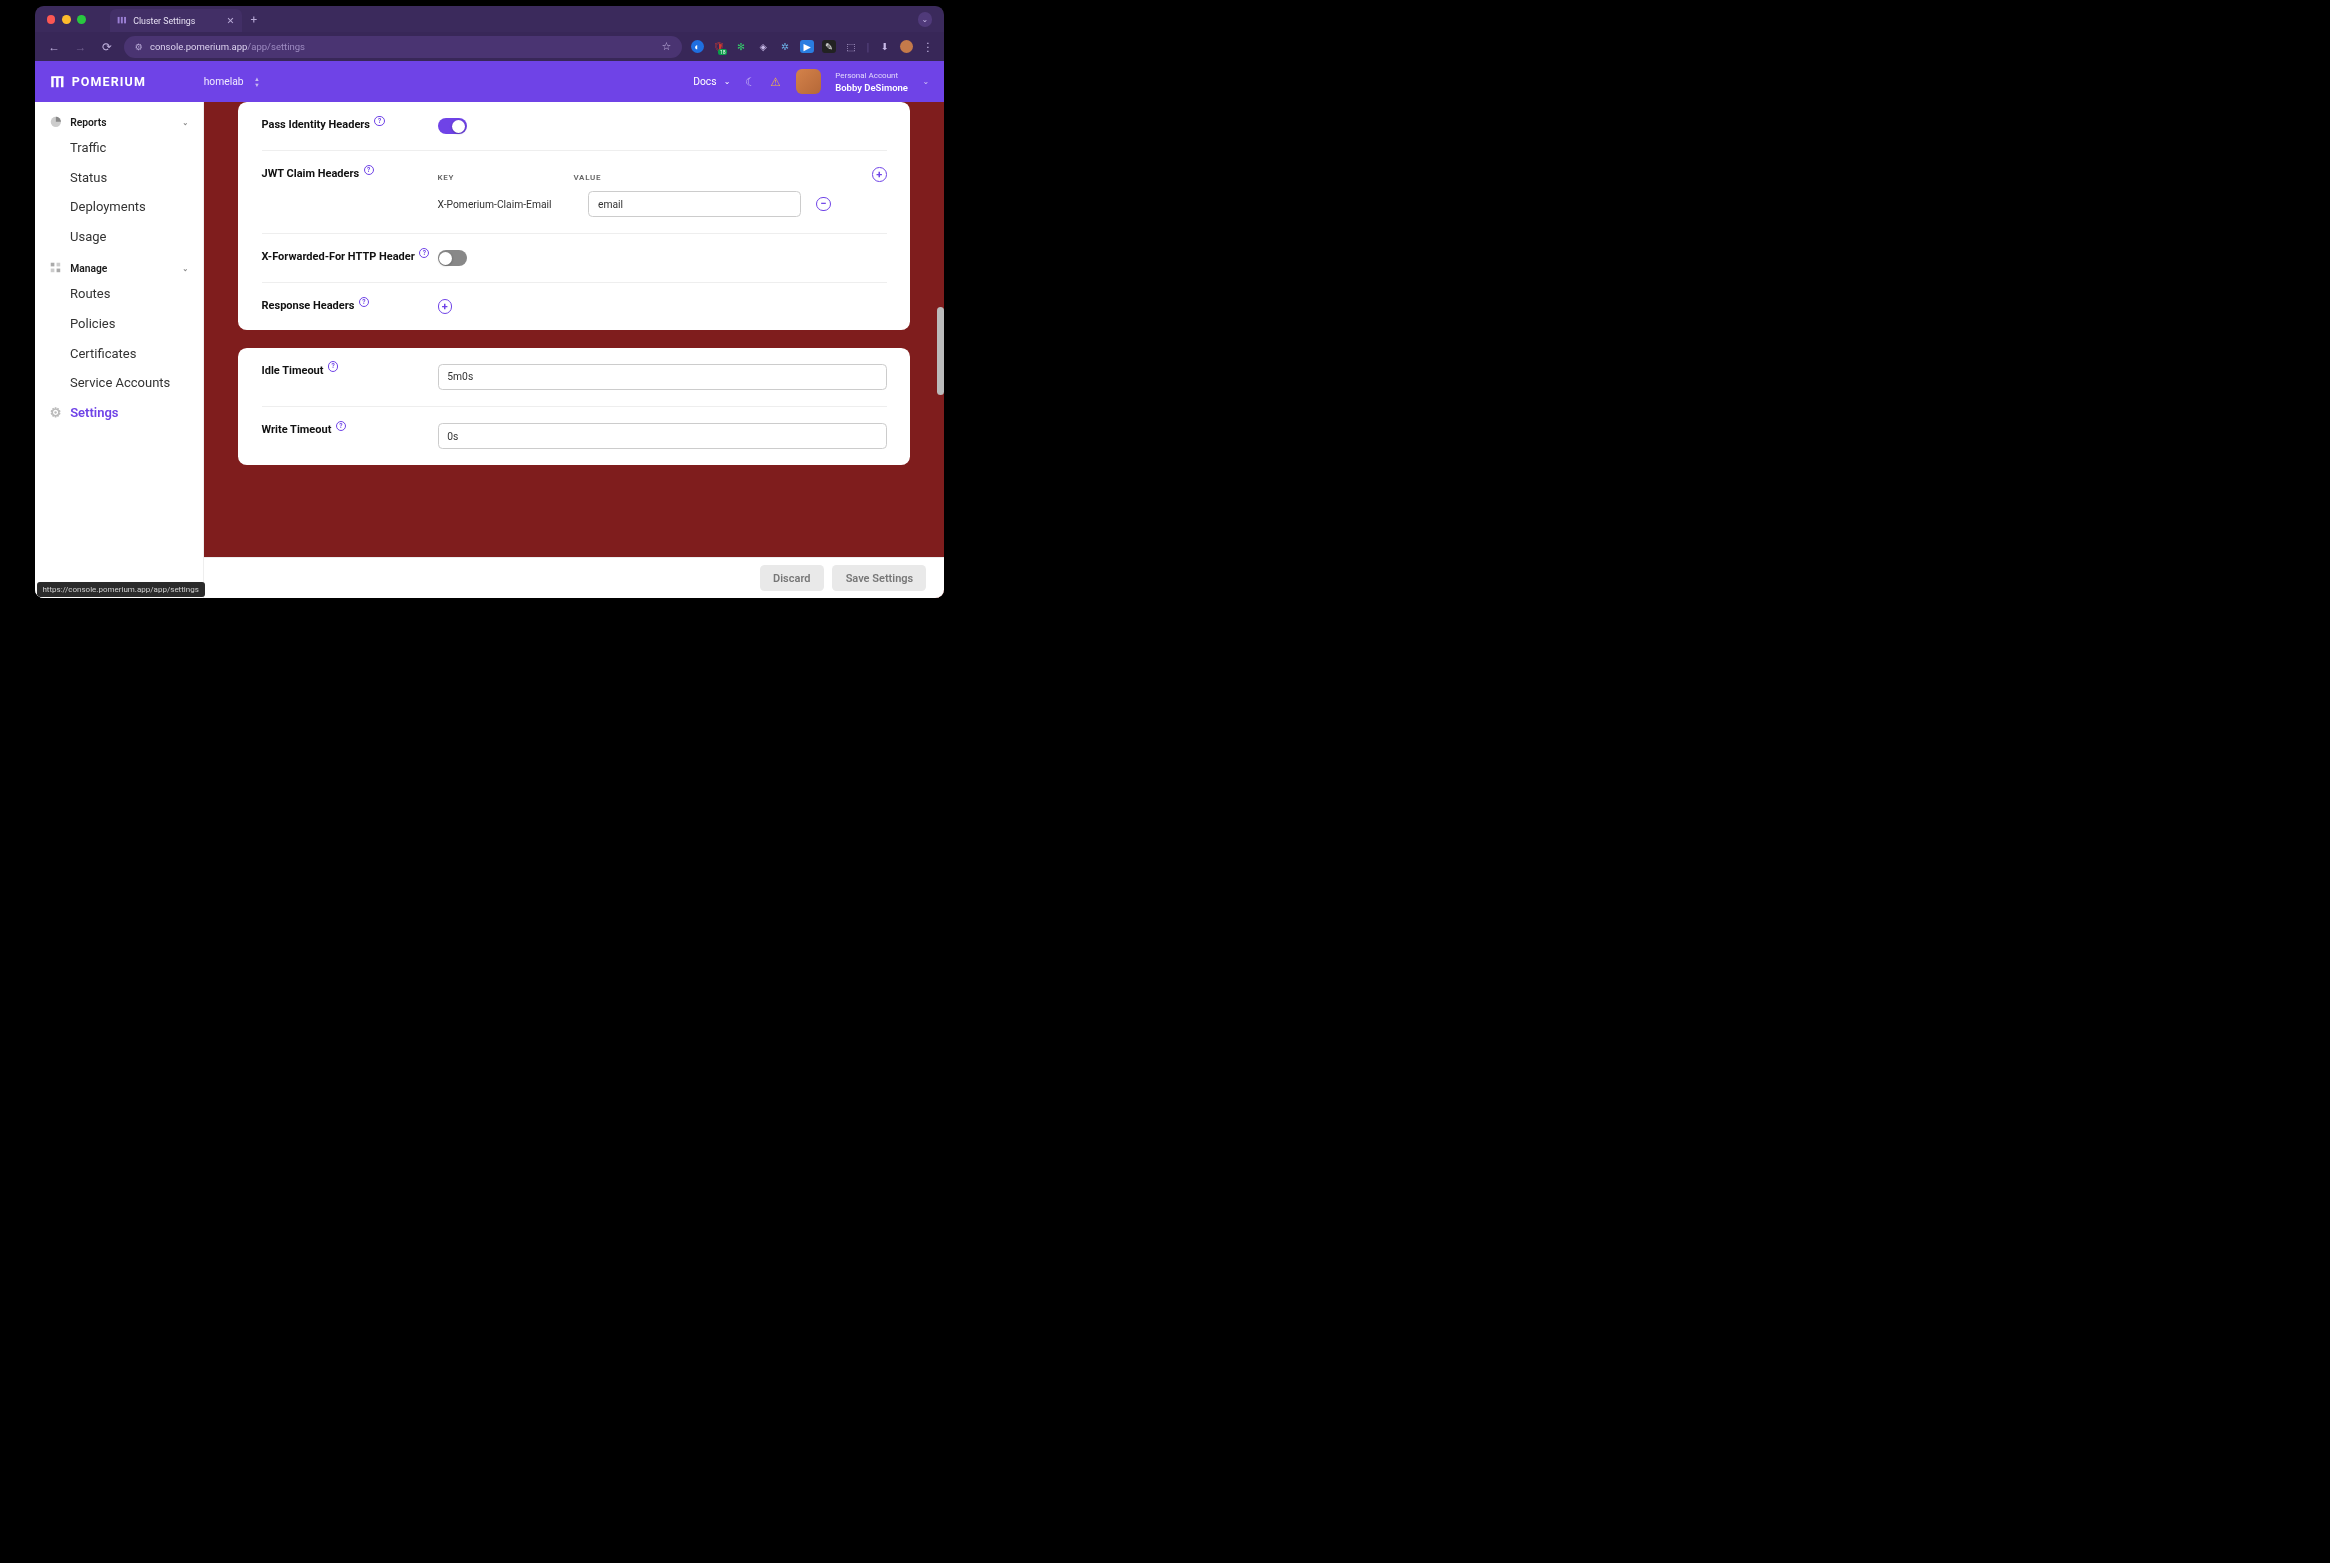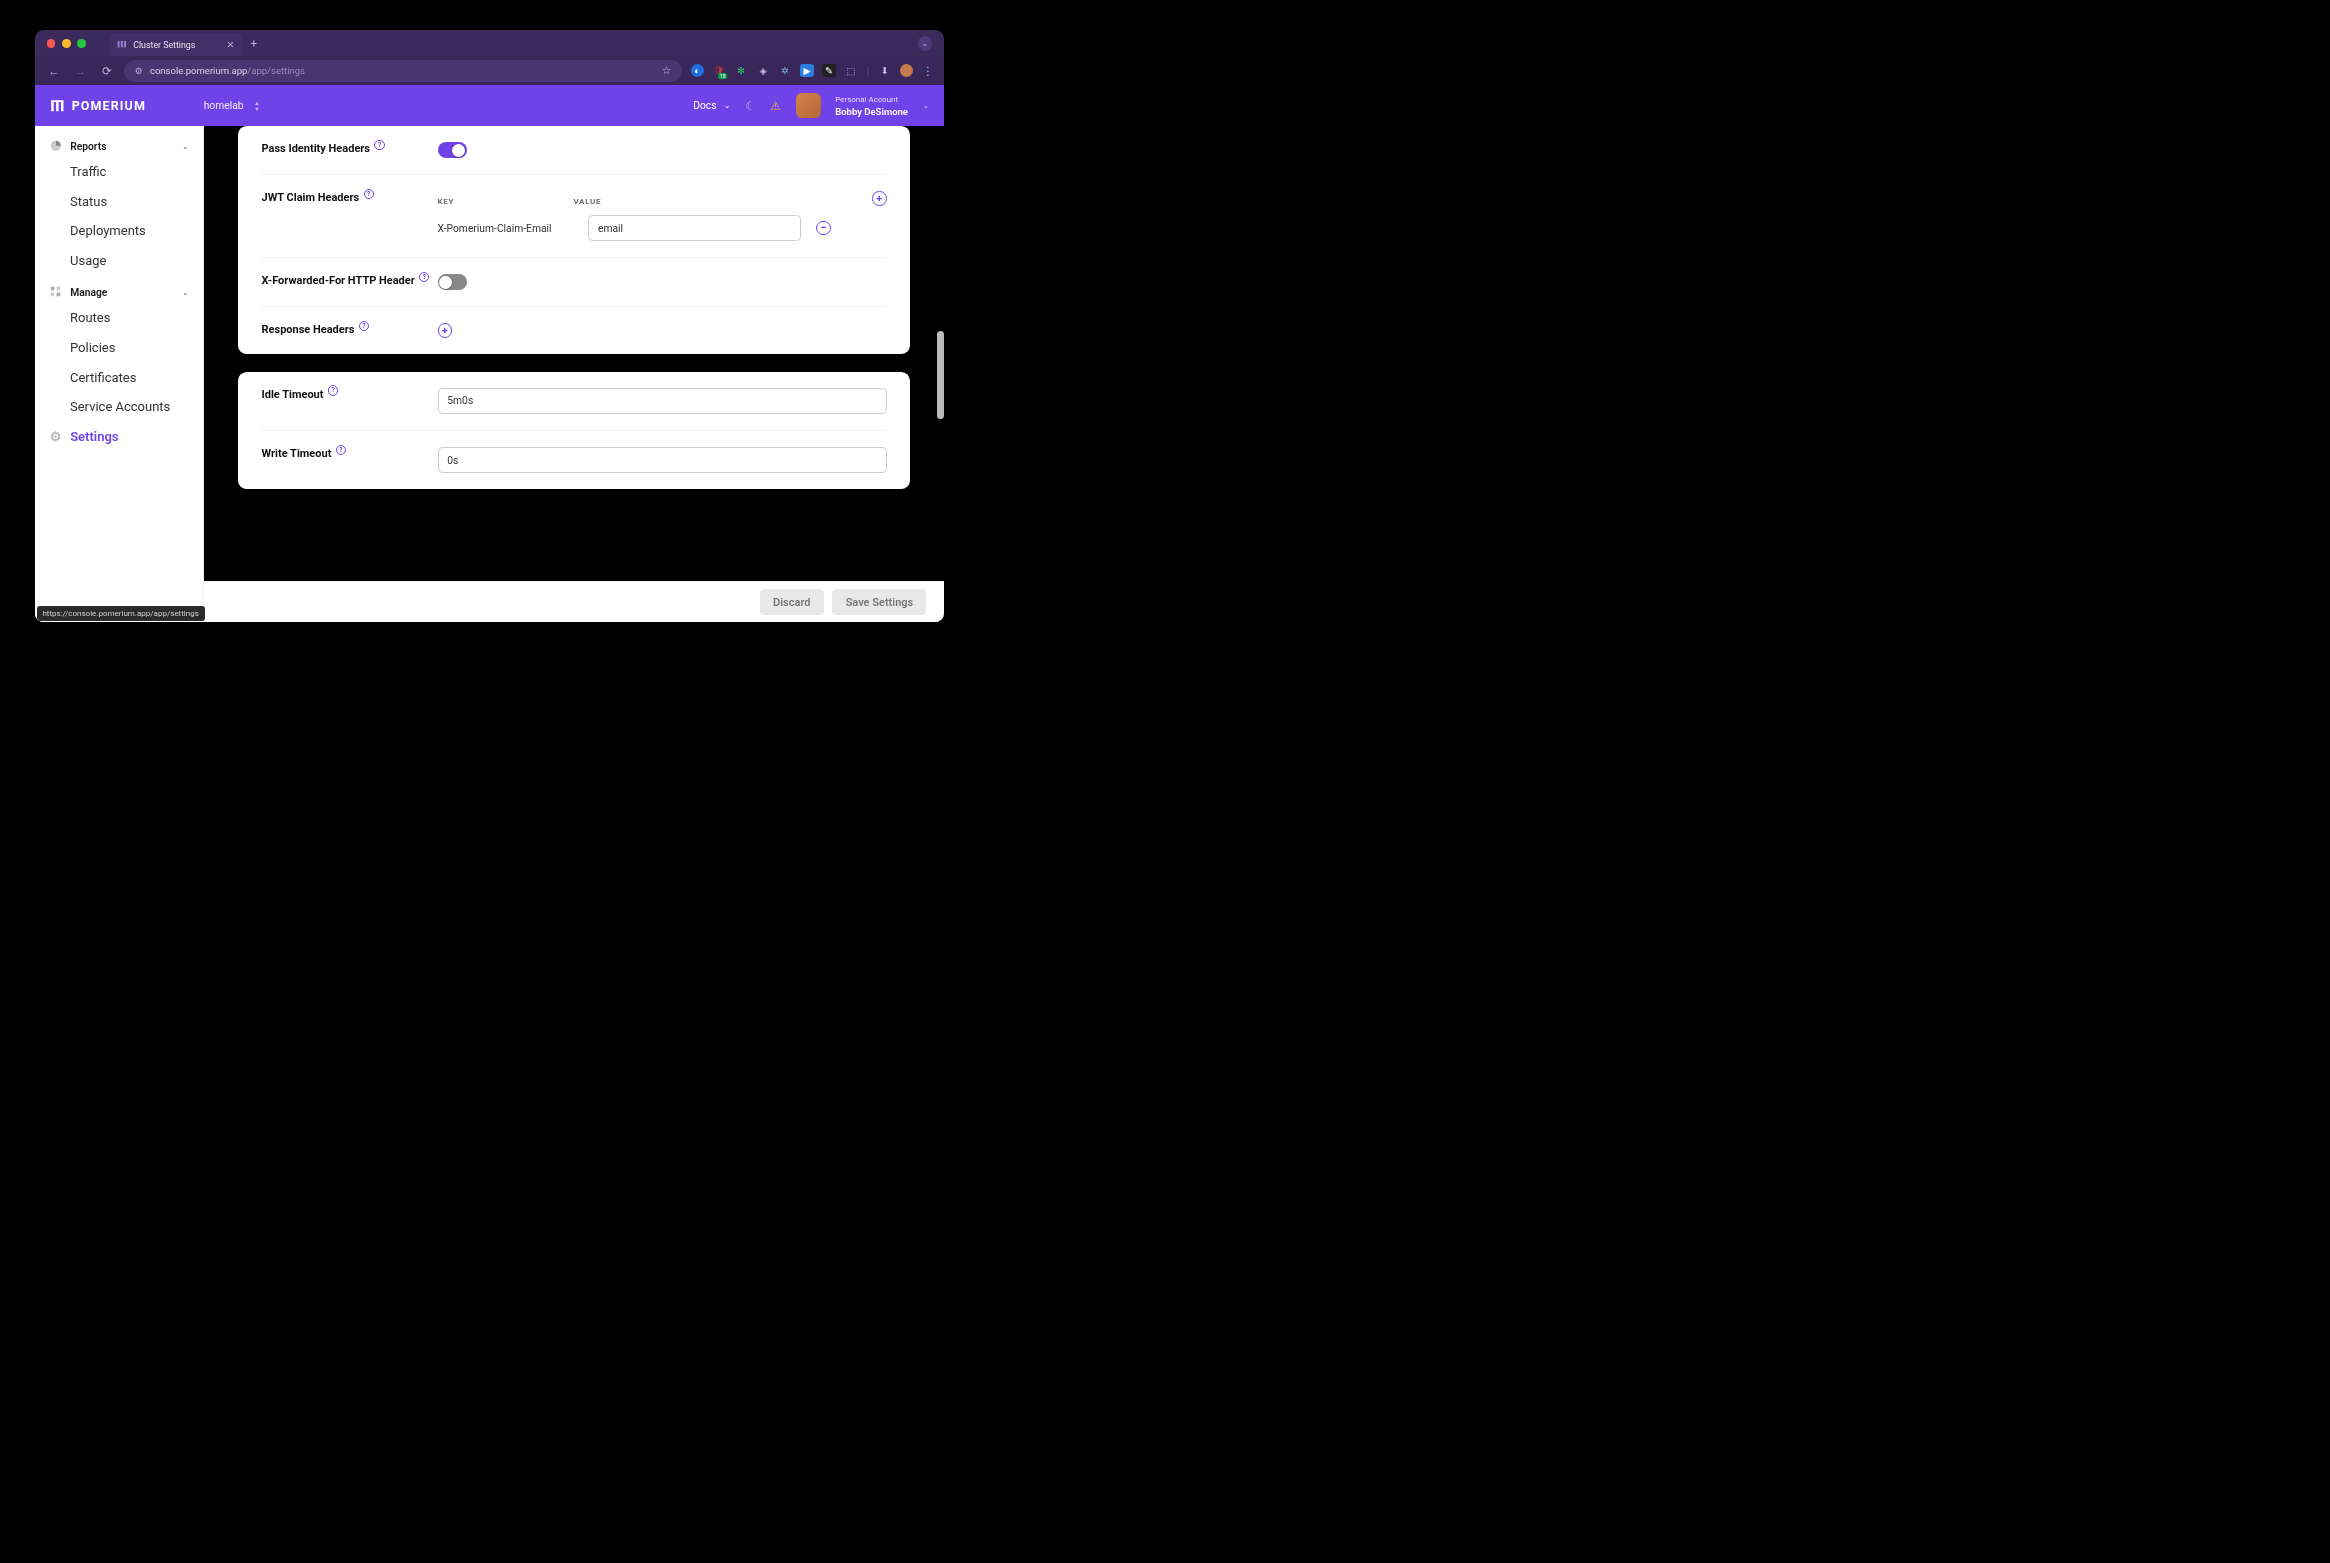--- a/index.html
+++ b/index.html
@@ -1,18 +1,18 @@
 <!DOCTYPE html>
 <html style="font-size:11.7px"><head>
 <meta charset="utf-8">
 <style>
 * { box-sizing: border-box; margin: 0; padding: 0; font-family: -apple-system, BlinkMacSystemFont, "Segoe UI", Roboto, sans-serif; }
 body { background: #000; width: 980px; height: 657px; overflow: hidden; position: relative; }
 
-.window-frame { position: absolute; left: 35px; top: 30px; width: 909px; height: 592px; background: #1c1c1c; border-radius: 8.8px; overflow: hidden; box-shadow: 0 14.7px 44px rgba(0,0,0,0.6); }
+.window-frame { position: absolute; left: 35px; top: 6px; width: 909px; height: 592px; background: #1c1c1c; border-radius: 8.8px; overflow: hidden; box-shadow: 0 14.7px 44px rgba(0,0,0,0.6); }
 
 .titlebar { height: 26.4px; background: #3b2a5c; display: flex; align-items: center; padding: 0 11.7px; }
 .traffic { display: flex; gap: 6.6px; }
 .tl { width: 8.8px; height: 8.8px; border-radius: 50%; }
 .tl.red { background:#fc5753; } .tl.yel { background:#fdbb2c; } .tl.grn { background:#29c740; }
 
 .tabbar { display:flex; align-items:center; margin-left: 23.5px; }
 .tab { display:flex; align-items:center; background:#422f66; height:23.5px; padding:0 7.3px; border-radius:5.9px 5.9px 0 0; gap:5.9px; min-width:132px; margin-top:2.9px;}
 .tab-icon { width:10.3px; height:10.3px; display:flex; }
 .tab-title { color:#e5dff2; font-size:8.8px; }
@@ -53,21 +53,21 @@
 .acct .ln2 { color:#fff; font-weight:600; font-size:9.5px;}
 
 .body { flex:1; display:flex; overflow:hidden;}
 .sidebar { width:169px; background:#fff; border-right:0.7px solid #eee; padding:8.8px 0; overflow-y:auto;}
 .sb-group { padding:4.4px 14.7px; display:flex; align-items:center; gap:8.8px; font-size:10.3px; color:#1a1a1a; font-weight:600;}
 .sb-group .ic { width:11.7px; height:11.7px; }
 .sb-group .cv { margin-left:auto; color:#888; font-size:7.3px;}
 .sb-item { padding:7.3px 14.7px 7.3px 35px; font-size:13px; color:#333; cursor:pointer;}
 .sb-item.active { color:#6f43e7; font-weight:600;}
 
-.main-scroll { flex:1; overflow-y:auto; background:#000000; position:relative;}
+.main-scroll { flex:1; overflow-y:auto; background:#7f1d1d; position:relative;}
 .scrollgutter { position:absolute; right:0; top:205px; width:7.3px; height:88px; background:#bbb; border-radius:3.7px;}
 
 .card { background:#fff; border-radius:8.8px; margin:0 34px 17.6px 34px; padding:0 23.5px;}
 .card:first-child { margin-top:0; border-top-left-radius:0; border-top-right-radius:0;}
 .row { display:flex; align-items:flex-start; padding:16px 0; border-bottom:0.7px solid #eee;}
 .row:last-child { border-bottom:none;}
 .row-label { width:176px; font-weight:700; font-size:11px; color:#111; display:flex; align-items:center; gap:4.4px;}
 .help { width:10.3px; height:10.3px; border:1.1px solid #6f43e7; border-radius:50%; color:#6f43e7; font-size:6.6px; display:flex; align-items:center; justify-content:center; font-weight:700; position:relative; top:-3.7px;}
 .row-ctrl { flex:1; }
 

